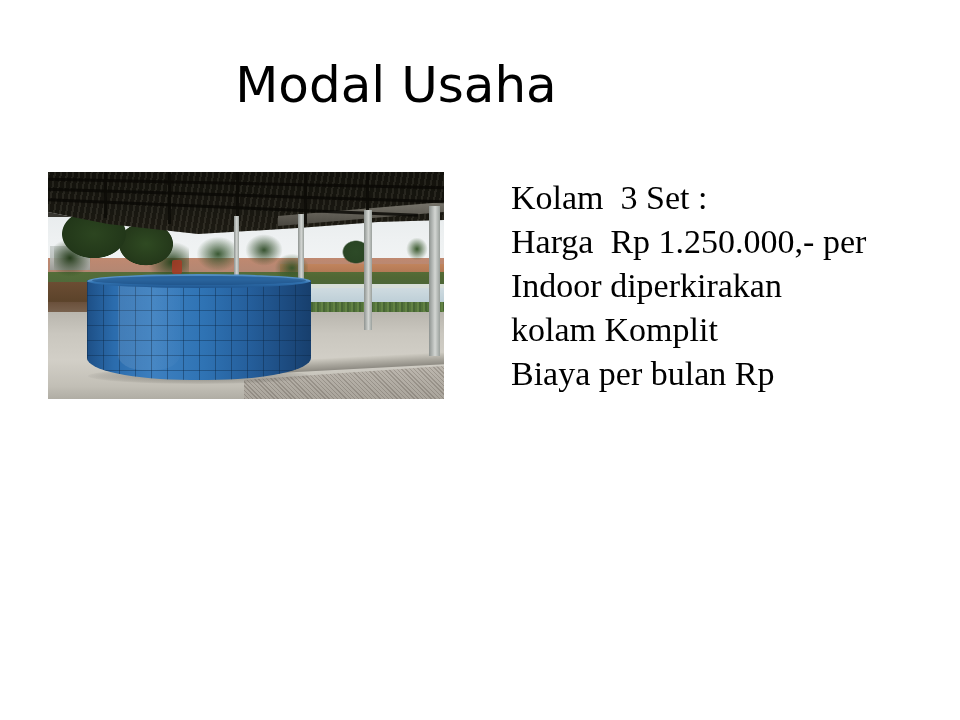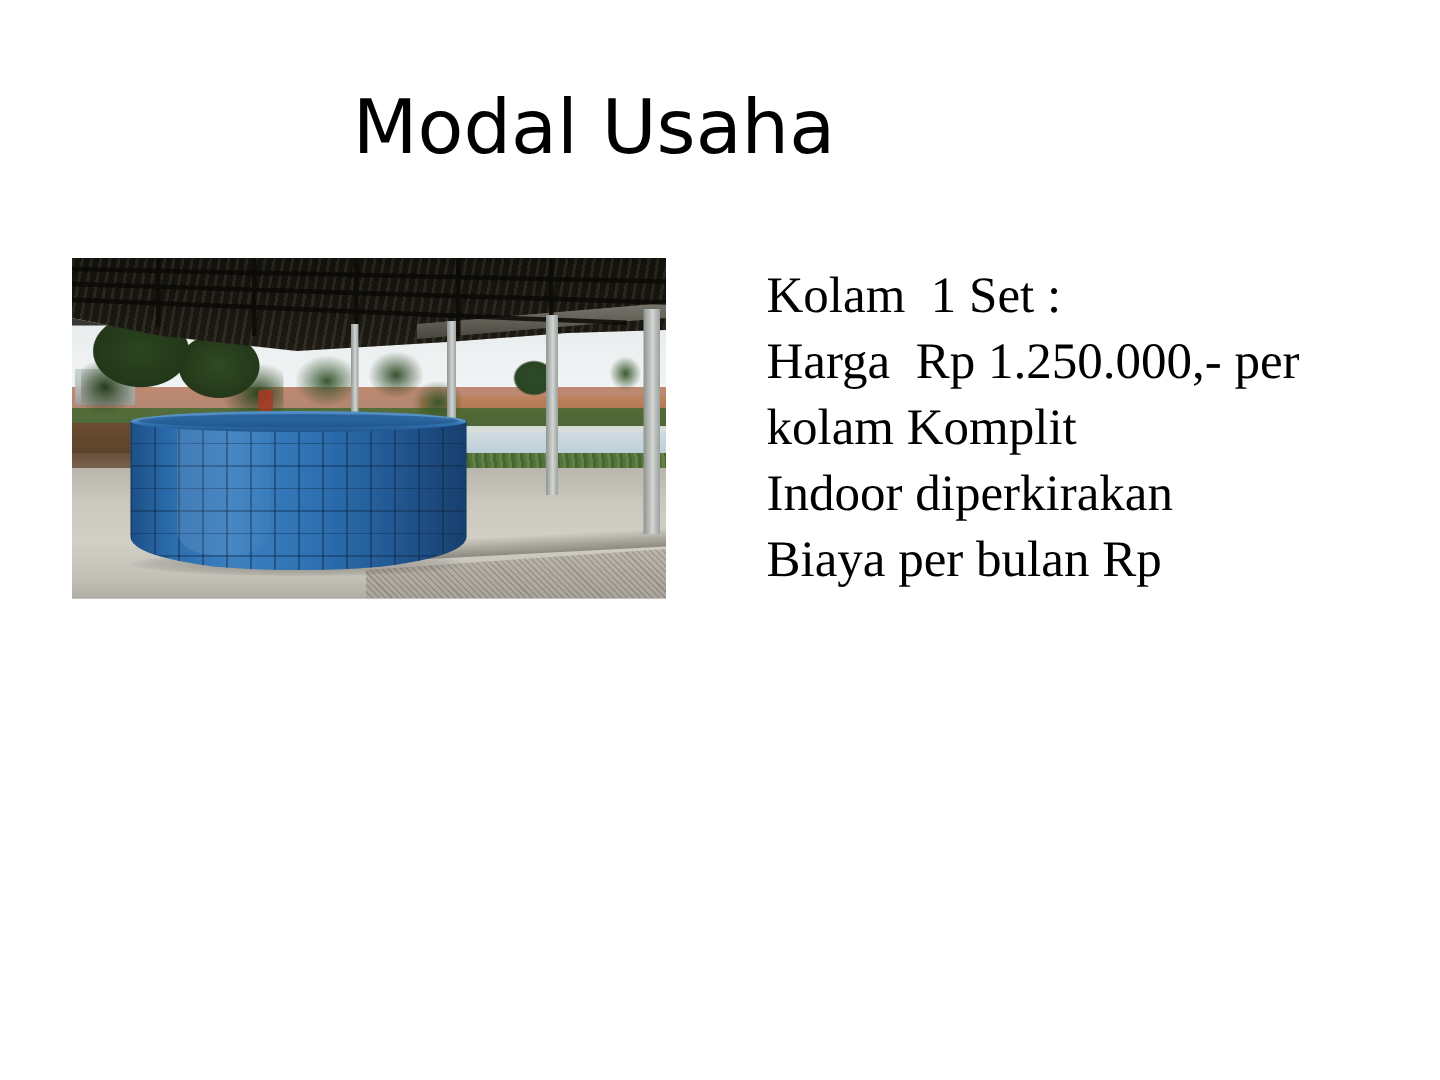--- a/index.html
+++ b/index.html
@@ -377,20 +377,20 @@
         <div class="ph-pond-grid"></div>
       </div>
       <div class="ph-pond-hl"></div>
       <div class="ph-pond-rim"></div>
       <div class="ph-pond-rim-top"></div>
 
     </div>
   </div>
 
   <div id="body-text">
-    <span class="line">Kolam  1 Set :</span>
+    <span class="line">Kolam  3 Set :</span>
     <span class="line">Harga  Rp 1.250.000,- per</span>
+    <span class="line">Indoor diperkirakan</span>
     <span class="line">kolam Komplit</span>
-    <span class="line">Indoor diperkirakan</span>
     <span class="line">Biaya per bulan Rp</span>
   </div>
 
 </div>
 
 </body></html>

